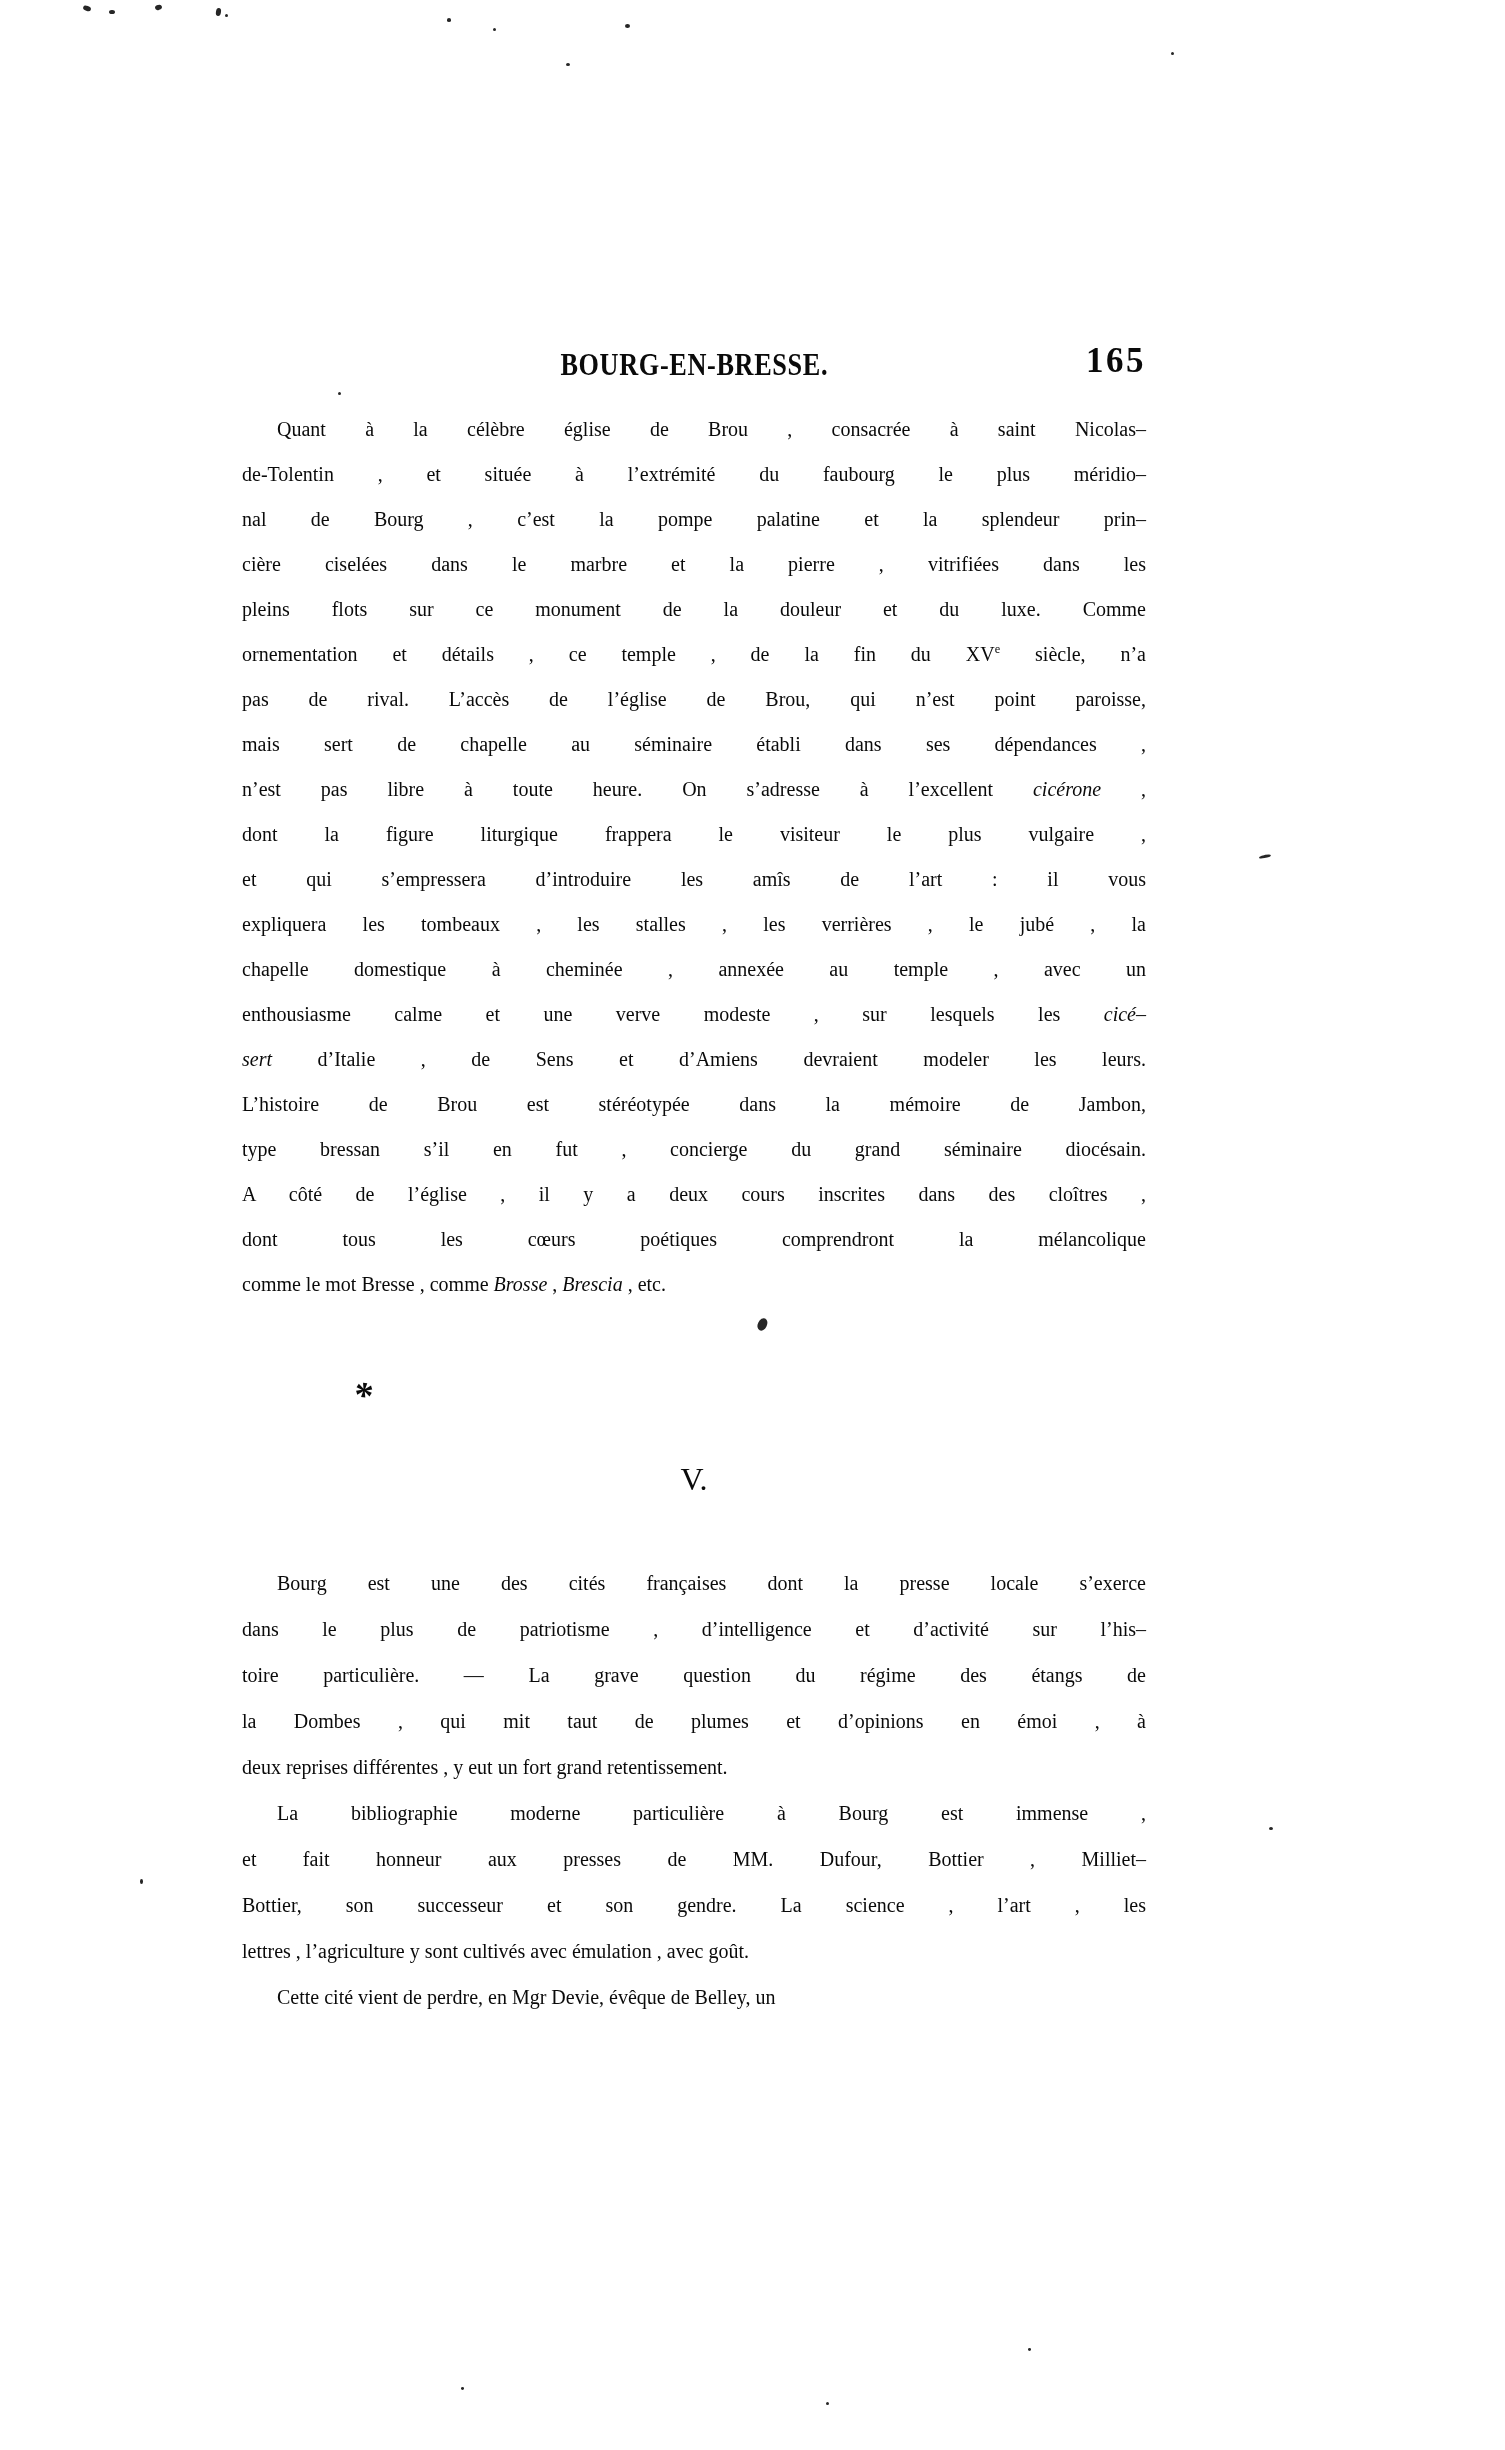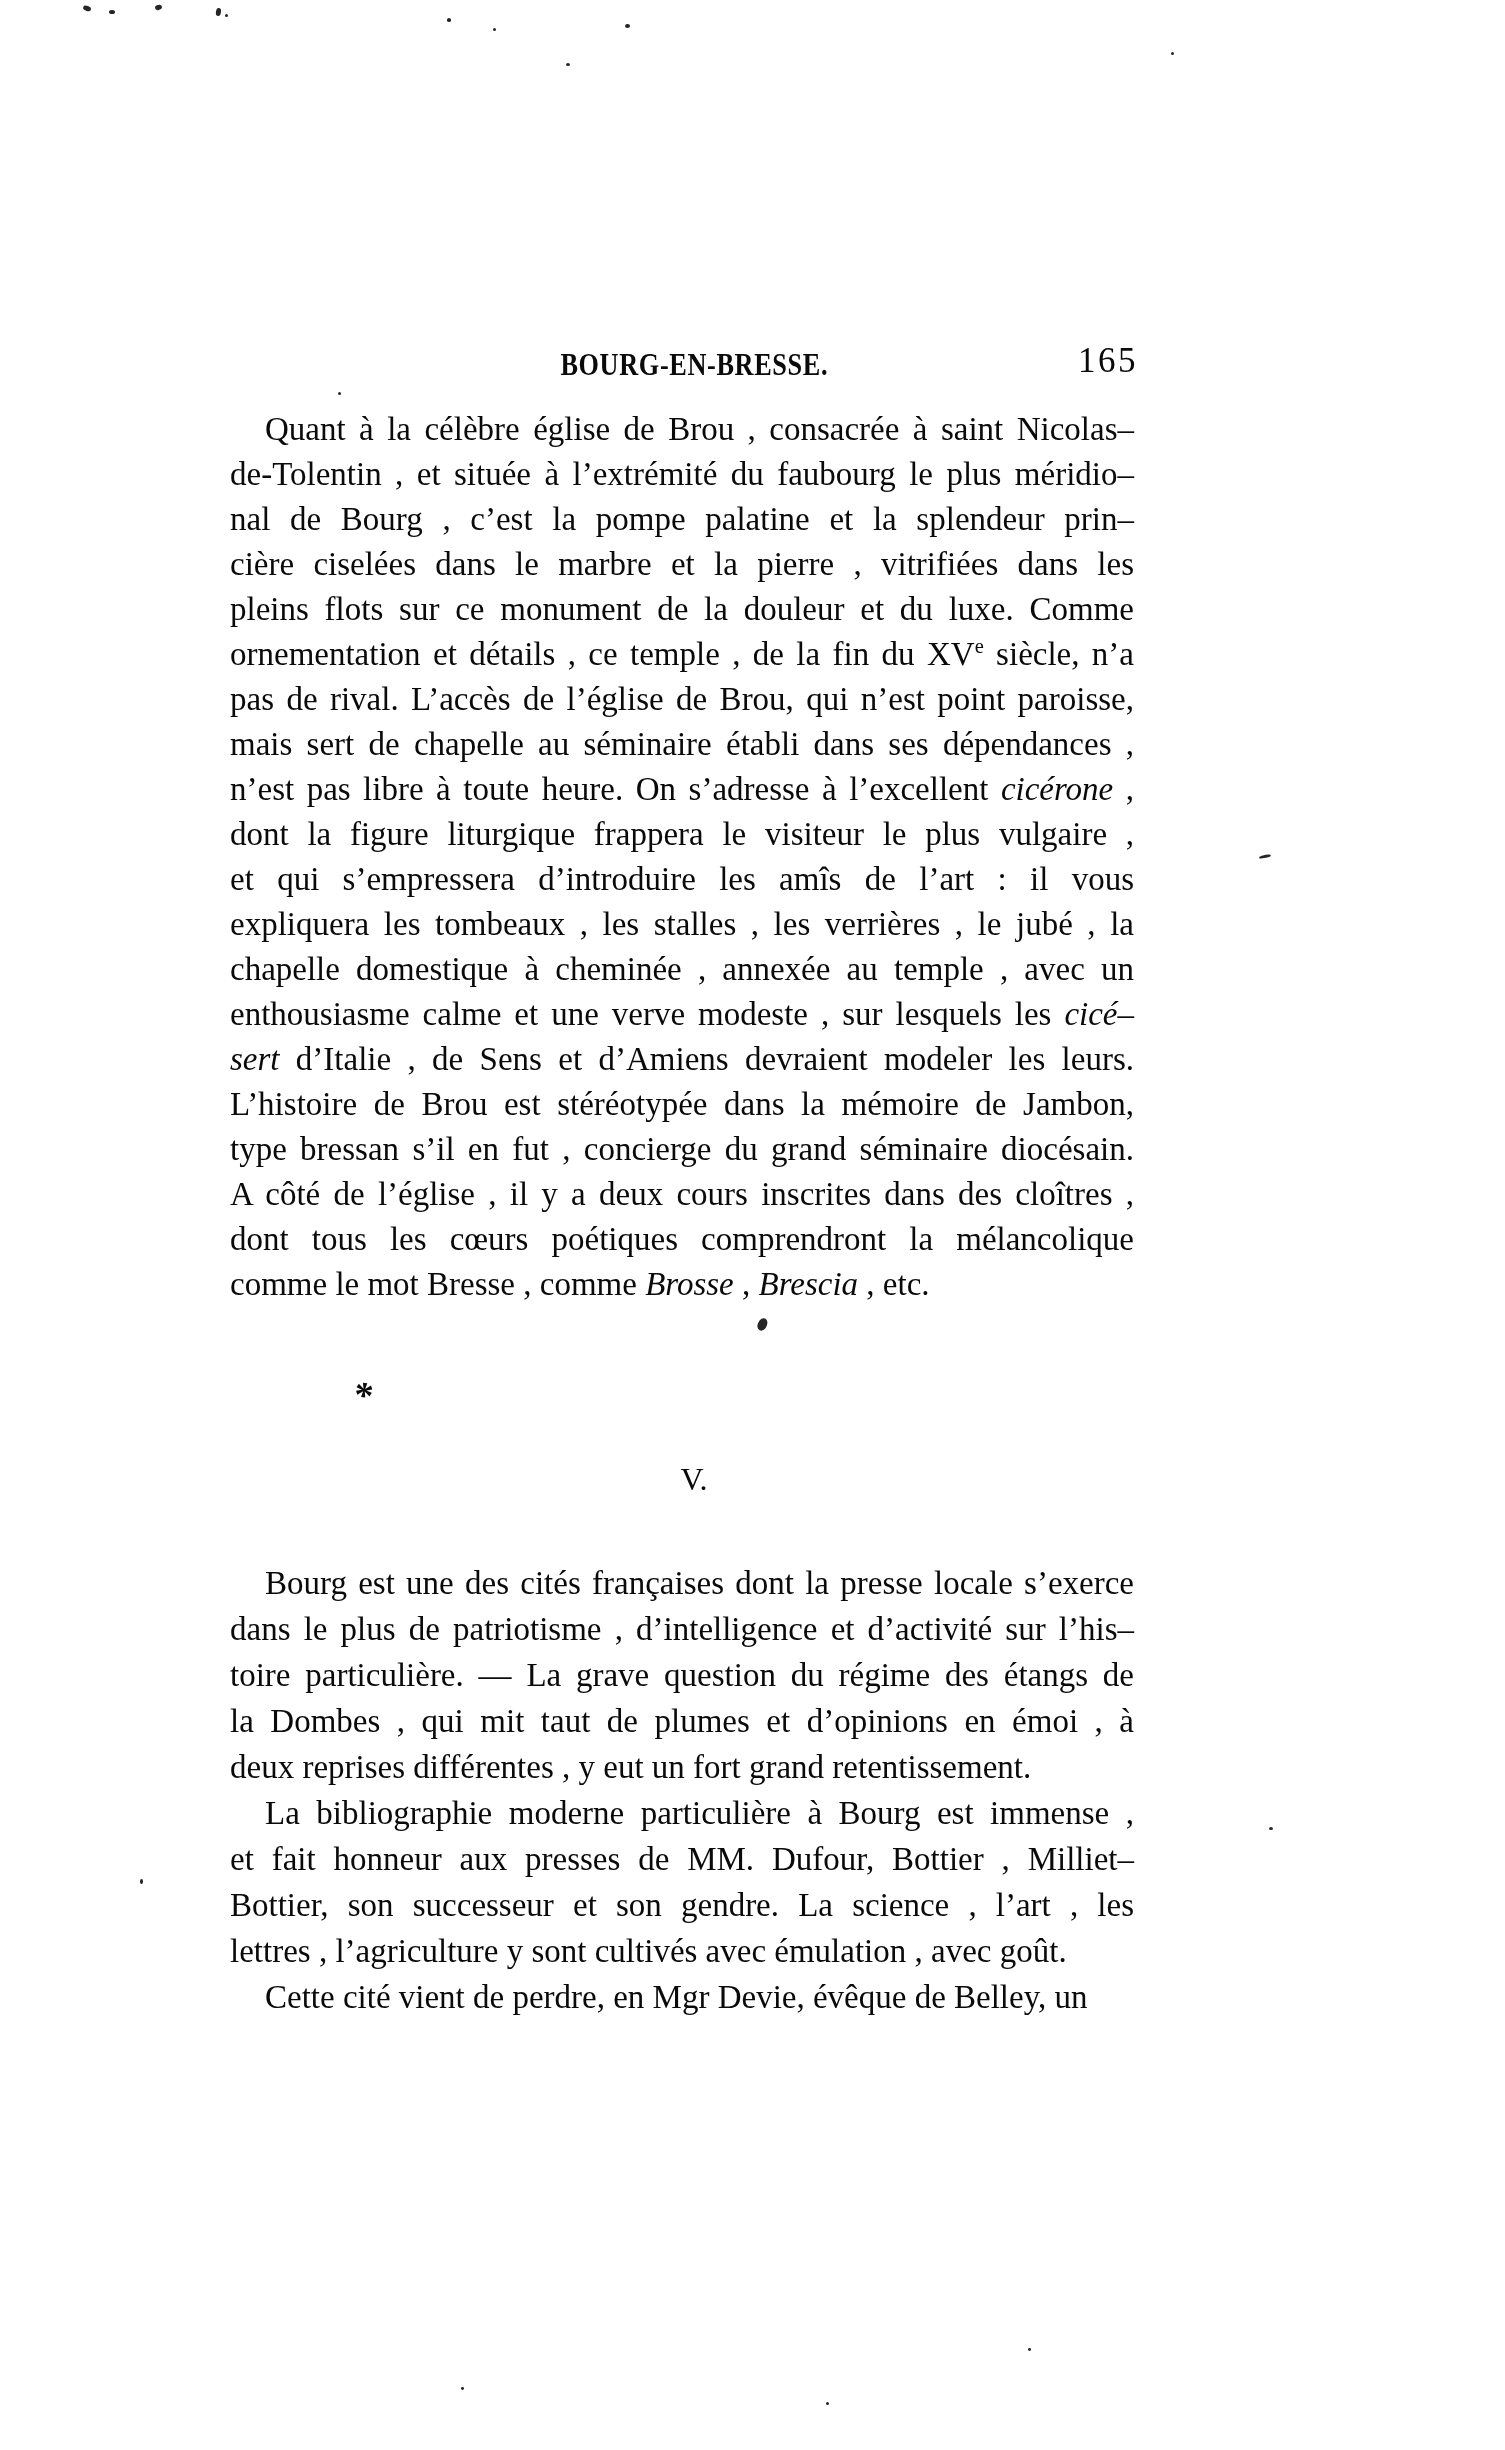--- a/index.html
+++ b/index.html
@@ -23,31 +23,31 @@
     display: inline-block;
     font-size: 32px;
     font-weight: 700;
     letter-spacing: 0.8px;
     transform: scaleX(0.82);
     transform-origin: center;
     white-space: nowrap;
   }
   #page-number {
     position: absolute;
-    right: 8px; top: -5px;
+    right: 0; top: -5px;
     font-size: 35px;
-    font-weight: 400;
+    font-weight: 700;
     letter-spacing: 2.5px;
   }
   
   .textcol {
     position: absolute;
-    left: 230px;
+    left: 242px;
     width: 904px;
-    font-size: 33px;
+    font-size: 20px;
   }
   #section-iv { top: 407px; line-height: 45px; }
   #section-v  { top: 1560px; line-height: 46px; }
   .paragraph { margin: 0; }
   .line {
     text-align: justify;
     text-align-last: justify;
     white-space: normal;
   }
   .line.last { text-align-last: left; }

